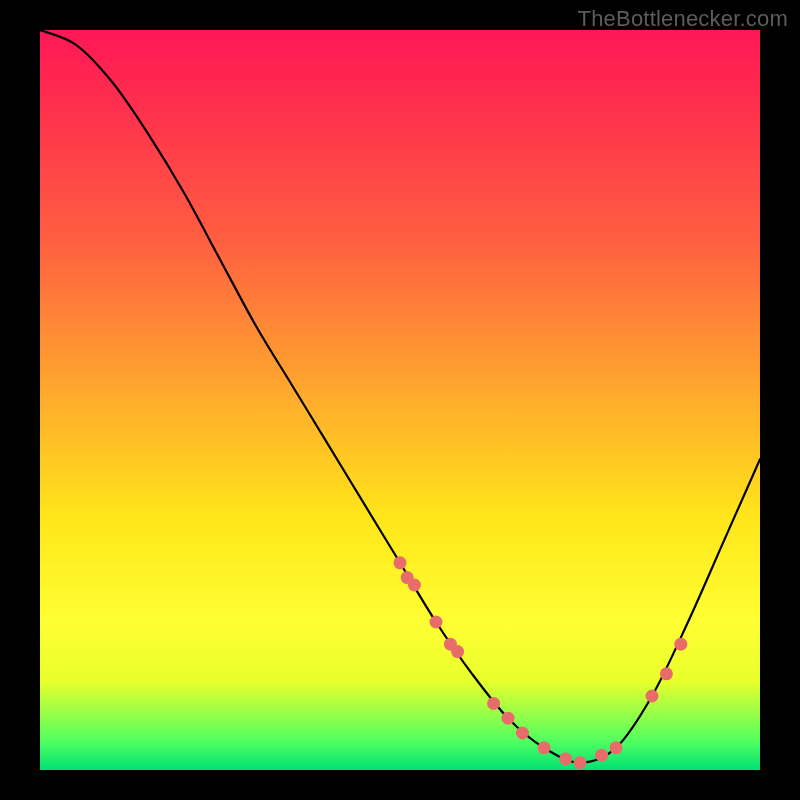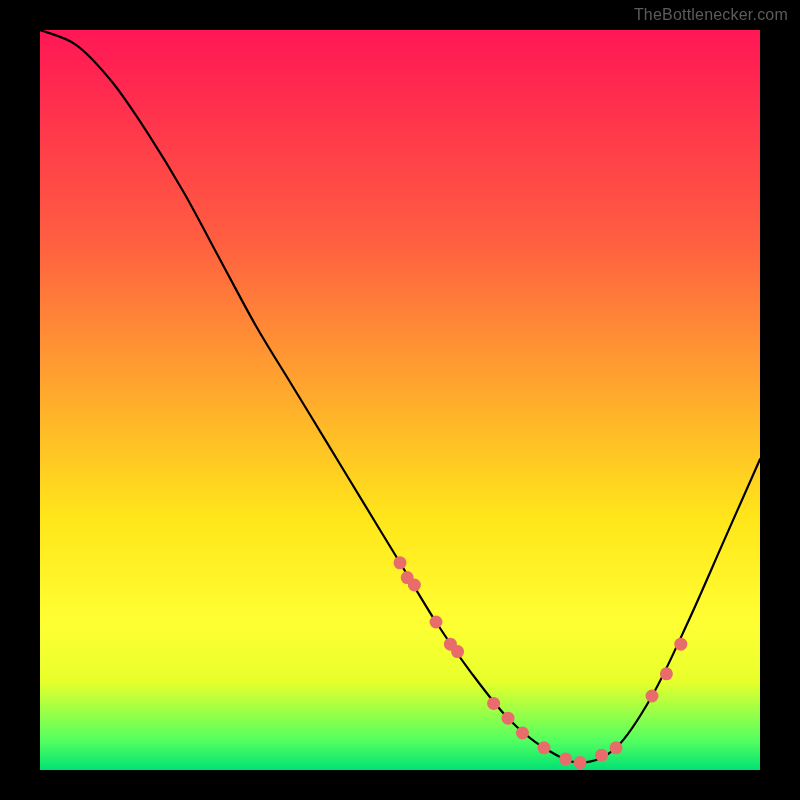--- a/index.html
+++ b/index.html
@@ -37,21 +37,21 @@
       #e8ff2b 88%,
       #54ff60 96%,
       #00e274 100%
     );
   }
   .watermark {
     position: absolute;
     top: 6px;
     right: 12px;
     color: #5c5c5c;
-    font-size: 16px;
+    font-size: 22px;
     letter-spacing: 0.2px;
     user-select: none;
   }
   svg.curve {
     position: absolute;
     left: 0;
     top: 0;
     width: 720px;
     height: 740px;
     overflow: visible;

